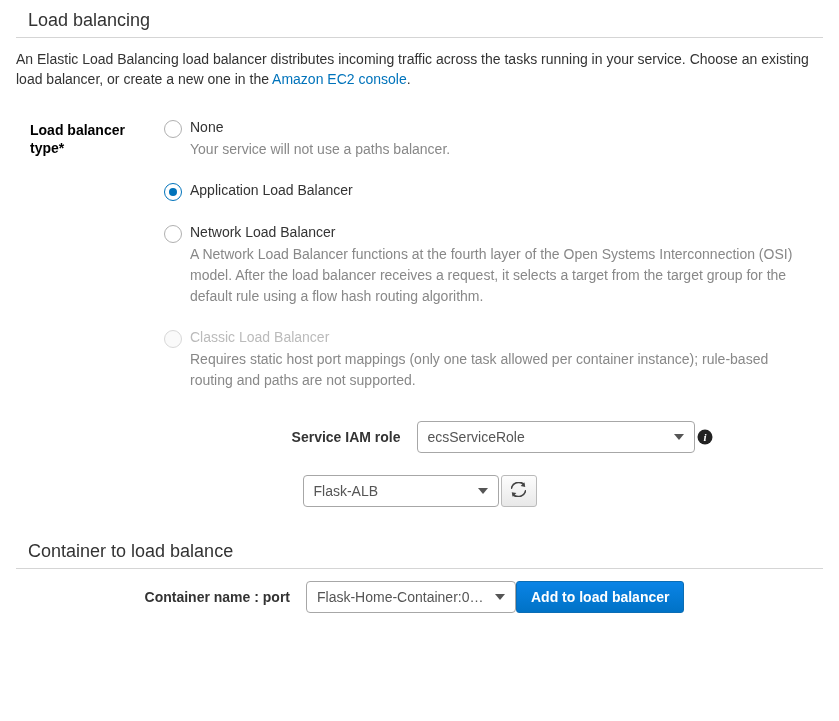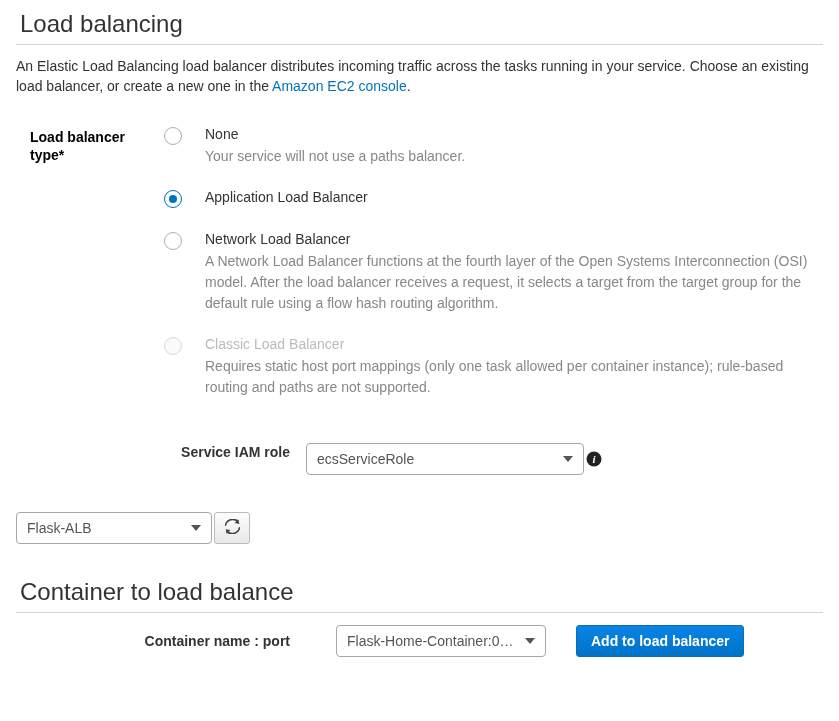--- a/index.html
+++ b/index.html
@@ -10,24 +10,24 @@
     color: #333;
     background: #fff;
     width: 839px;
   }
   .page {
     padding: 6px 16px 30px 16px;
     box-sizing: border-box;
     width: 839px;
   }
   h3.section-title {
-    font-size: 24px;
+    font-size: 18px;
     font-weight: 400;
     color: #333;
-    margin: 4px 0 6px 4px;
+    margin: 4px 0 6px 12px;
   }
   hr.section-rule {
     border: none;
     border-top: 1px solid #d5d5d5;
     margin: 0 0 12px 0;
   }
   .intro-text {
     color: #333;
     line-height: 1.4;
     margin-bottom: 30px;
@@ -52,21 +52,20 @@
     padding-top: 2px;
   }
   .lb-type-options {
     flex: 1;
     padding-right: 10px;
   }
   .radio-option {
     display: flex;
     align-items: flex-start;
     margin-bottom: 22px;
-    gap: 15px;
   }
   .radio-option:last-child { margin-bottom: 0; }
   .radio-col {
     width: 34px;
     flex: 0 0 34px;
     display: flex;
     justify-content: center;
     padding-top: 1px;
   }
   .radio-outer {
@@ -102,34 +101,34 @@
   .radio-title.disabled { color: #bbb; }
   .radio-desc {
     color: #888;
     line-height: 1.5;
   }
 
   .field-row {
     display: flex;
     align-items: center;
     margin-bottom: 22px;
+    justify-content: center;
   }
   .field-label {
     width: 290px;
     text-align: right;
     font-weight: 700;
     color: #333;
     padding-right: 16px;
     box-sizing: border-box;
   }
   .field-control {
     display: flex;
     align-items: center;
     gap: 2px;
-    margin-top: 15px;
   }
   .select-wrap {
     position: relative;
     width: 278px;
     height: 32px;
     border: 1px solid #a7a7a7;
     border-radius: 4px;
     background: #fff;
     display: flex;
     align-items: center;
@@ -176,21 +175,20 @@
     padding: 0 14px;
     display: inline-flex;
     align-items: center;
     cursor: pointer;
     font-size: 14px;
   }
 
   .container-row {
     display: flex;
     align-items: center;
-    gap: 30px;
     margin-top: 12px;
   }
 </style>
 </head>
 <body>
 <div class="page">
 
   <h3 class="section-title">Load balancing</h3>
   <hr class="section-rule">
 

